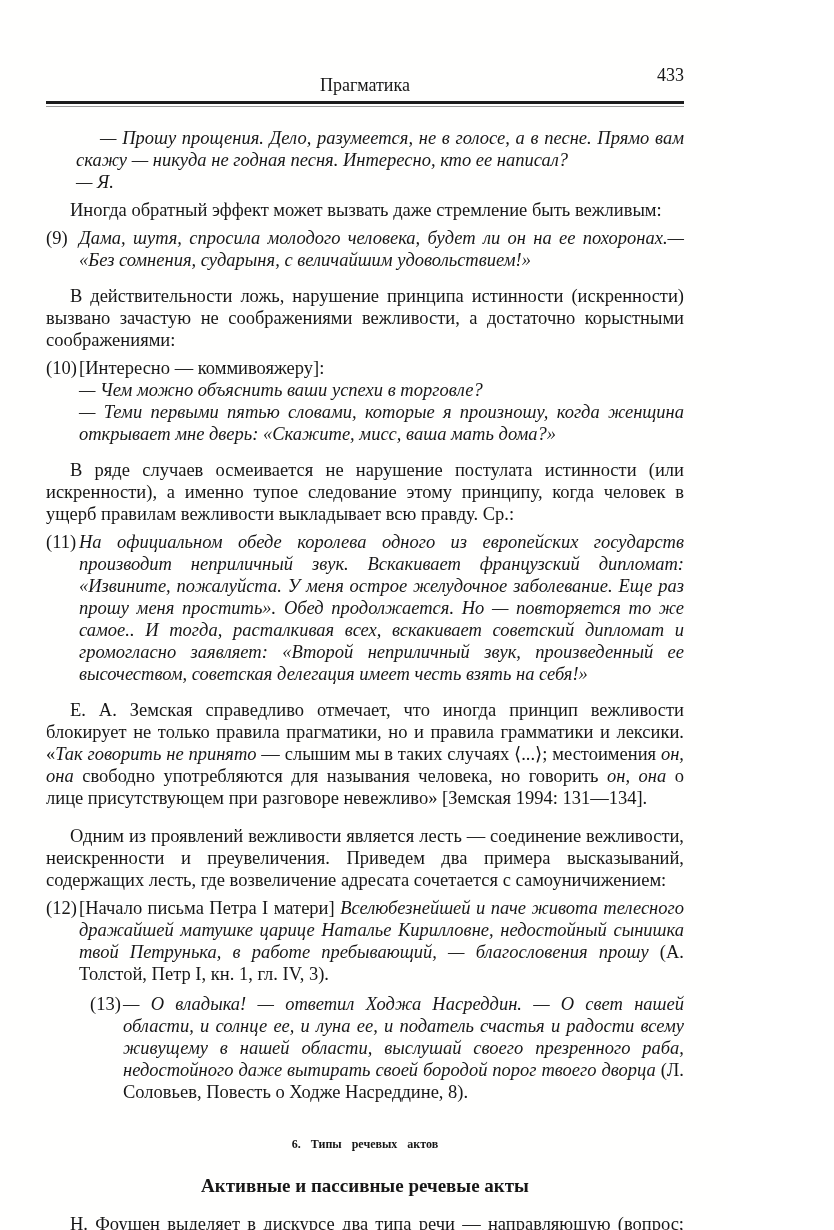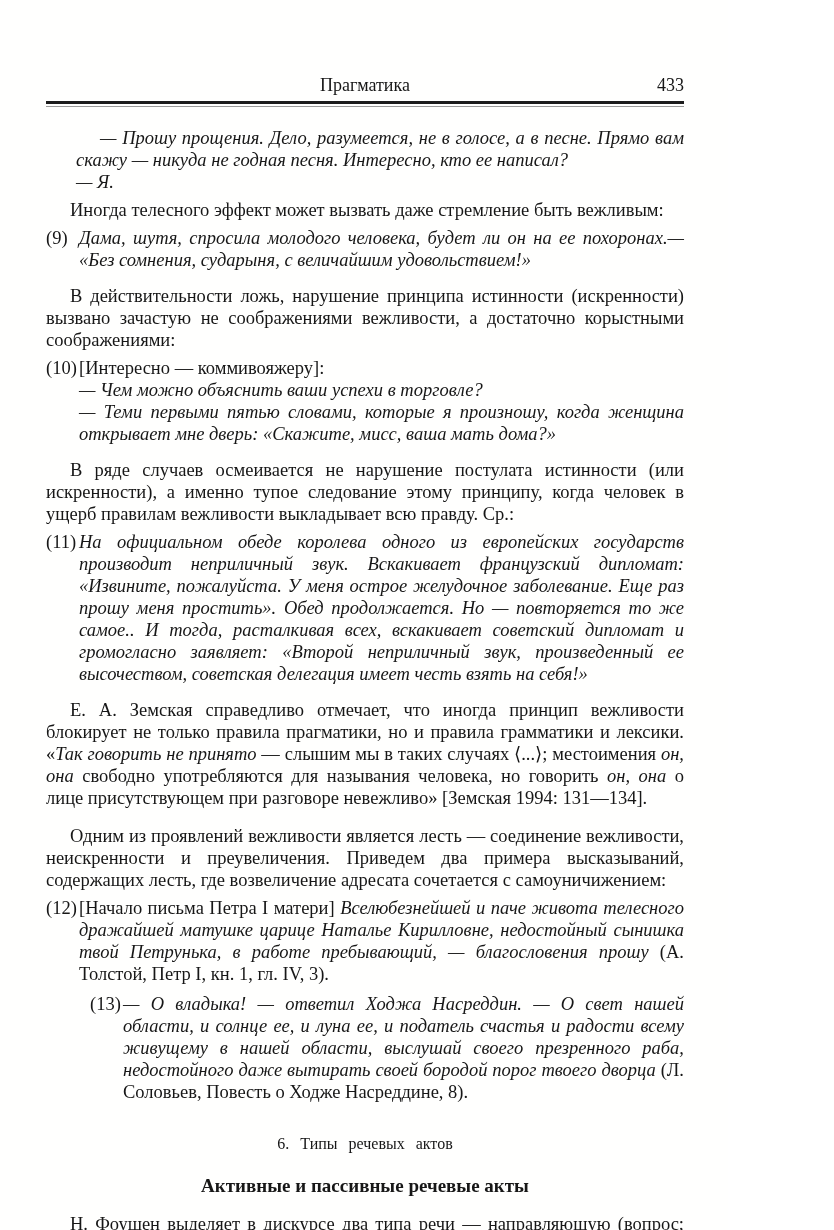--- a/index.html
+++ b/index.html
@@ -21,21 +21,21 @@
     position: relative;
     padding-top: 74px;
     height: 22px;
     font-size: 18px;
   }
   .running-title {
     position: absolute; left: 0; right: 0;
     text-align: center;
   }
   .page-number {
-    position: absolute; right: 0; top: 74px;
+    position: absolute; right: 0; top: 64px;
   }
   .rule {
     margin-top: 5px;
     border-top: 3px solid #1c1c1c;
     height: 2px;
     border-bottom: 1px solid #9a9a9a;
   }
   
   .body-text { margin-top: 20px; }
   p { margin: 0; text-align: justify; }
@@ -50,22 +50,22 @@
   .mt6 { margin-top: 6px; }
   .mt8 { margin-top: 8px; margin-left: 44px; }
 
   .example { display: flex; }
   .exnum { flex: 0 0 33px; white-space: nowrap; }
   .extext { flex: 1; min-width: 0; }
 
   .section-heading {
     margin-top: 30px;
     text-align: center;
-    font-weight: normal;
-    font-size: 16px;
+    font-weight: bold;
+    font-size: 12px;
     word-spacing: 7px;
     text-indent: 0;
   }
   .sub-heading {
     margin-top: 20px;
     text-align: center;
     font-weight: bold;
     font-size: 19px;
     text-indent: 0;
   }
@@ -88,21 +88,21 @@
   </div>
   <div class="rule"></div>
 
   <div class="body-text">
 
     <div class="extract">
       <p class="first"><span class="it">— Прошу прощения. Дело, разумеется, не в голосе, а в песне. Прямо вам скажу — никуда не годная песня. Интересно, кто ее написал?</span></p>
       <p><span class="it">— Я.</span></p>
     </div>
 
-    <p class="para mt6"><span>Иногда телесного эффект может вызвать даже стремление быть вежливым:</span></p>
+    <p class="para mt6"><span>Иногда обратный эффект может вызвать даже стремление быть вежливым:</span></p>
 
     <div class="example mt6">
       <span class="exnum">(9)</span>
       <div class="extext">
         <p><span class="it">Дама, шутя, спросила молодого человека, будет ли он на ее похоронах.— «Без сомнения, сударыня, с величайшим удовольствием!»</span></p>
       </div>
     </div>
 
     <p class="para mt5"><span>В действительности ложь, нарушение принципа истинности (искренности) вызвано зачастую не соображениями вежливости, а достаточно корыстными соображениями:</span></p>
 

